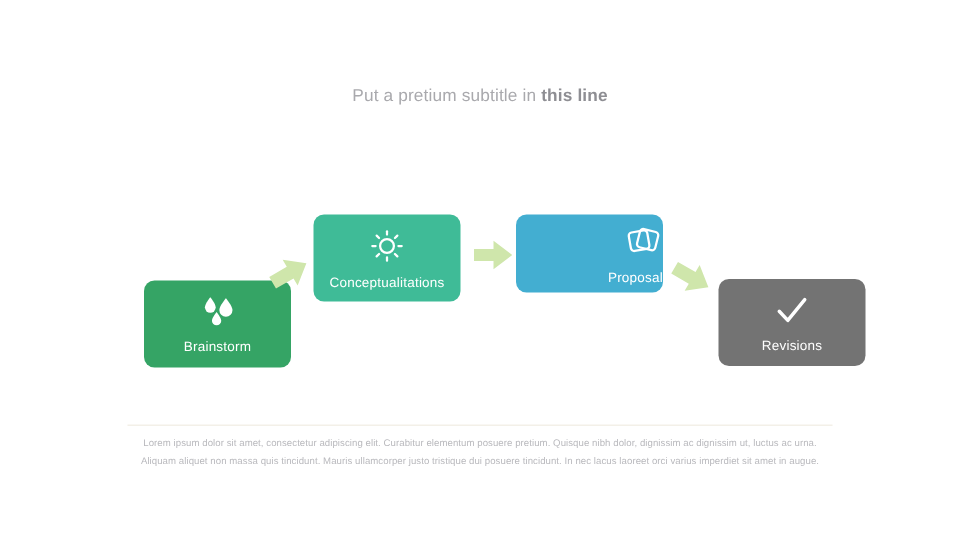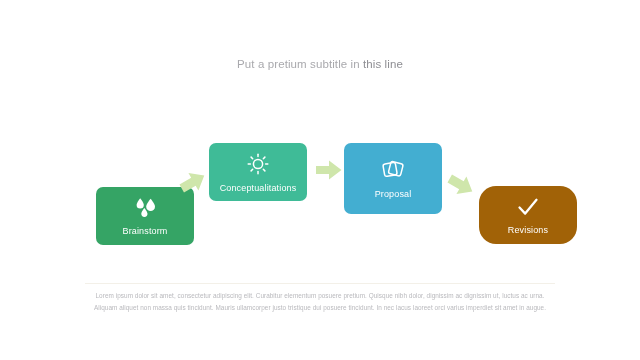--- a/index.html
+++ b/index.html
@@ -26,21 +26,21 @@
     top: 58px;
     left: 0;
     width: 640px;
     text-align: center;
     font-size: 11.5px;
     color: #a9a9ad;
     letter-spacing: 0.1px;
     white-space: nowrap;
   }
   .subtitle .strong {
-    font-weight: normal;
+    font-weight: bold;
     color: #8e8e93;
   }
 
   
   .diagram {
     position: absolute;
     top: 0; left: 0;
     width: 640px; height: 360px;
   }
 
@@ -62,22 +62,22 @@
     font-size: 9px;
     color: #ffffff;
     text-align: center;
     letter-spacing: 0.15px;
     white-space: nowrap;
   }
 
   
   #step-0 { left: 74px;  top: 187px; width: 98px; height: 58px; background: #35a465; margin-left: 22px; }
   #step-1 { left: 209px; top: 143px; width: 98px; height: 58px; background: #3fbb97; }
-  #step-2 { left: 344px; top: 143px; width: 98px; height: 71px; background: #43aed1; }
-  #step-3 { left: 479px; top: 186px; width: 98px; height: 58px; background: #a16207; border-radius: 17px; }
+  #step-2 { left: 344px; top: 143px; width: 98px; height: 52px; background: #43aed1; align-items: flex-end; }
+  #step-3 { left: 479px; top: 186px; width: 98px; height: 58px; background: #737373; }
 
   
   .arrow {
     position: absolute;
     line-height: 0;
   }
   #arrow-0 { left: 178px; top: 167px; }
   #arrow-1 { left: 315px; top: 157px; }
   #arrow-2 { left: 446px; top: 170px; }
 

